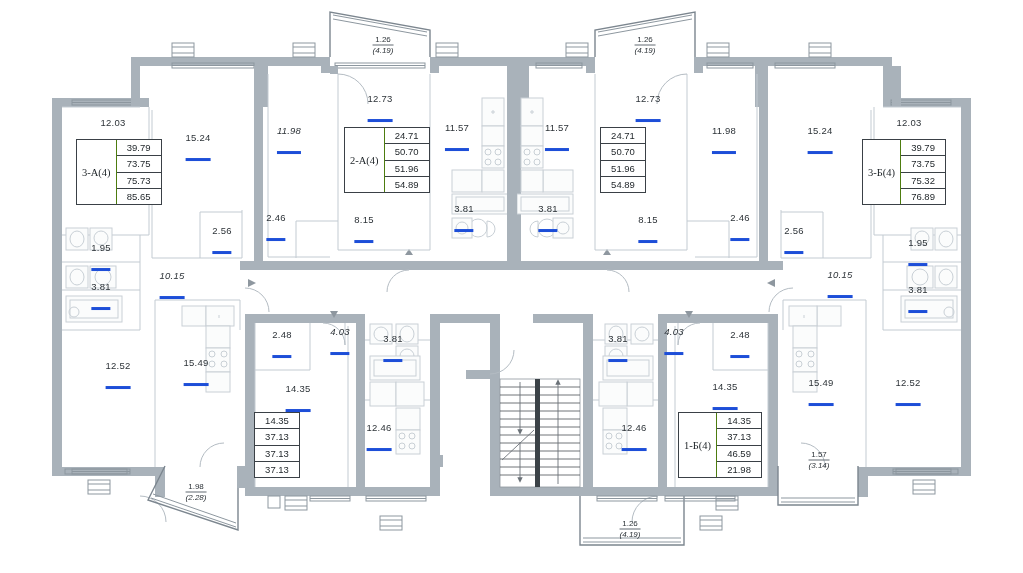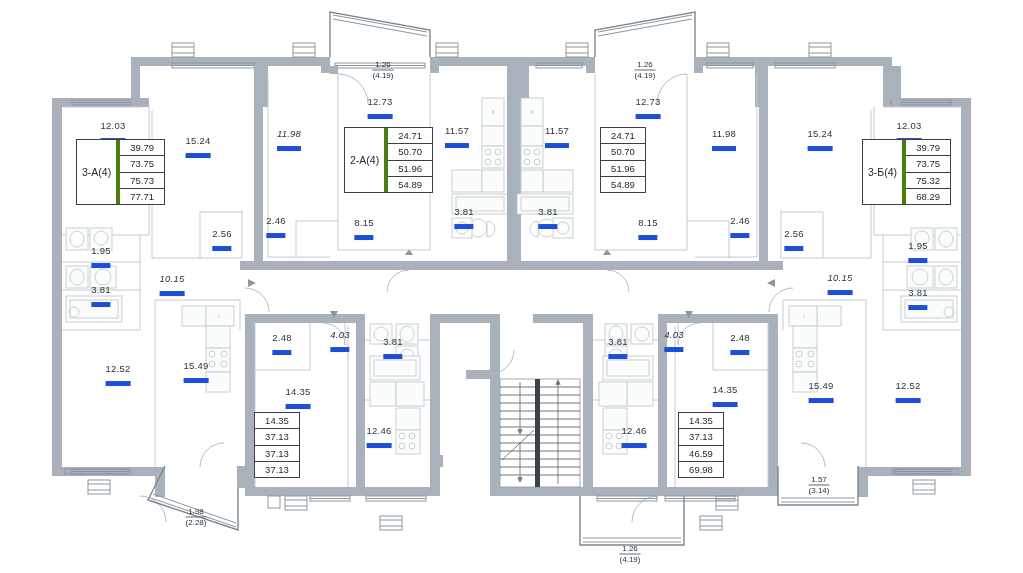--- a/index.html
+++ b/index.html
@@ -23,51 +23,51 @@
   .lbl{
     position:absolute;
     font-size:9.5px;
     color:#2d3338;
     letter-spacing:0.2px;
     white-space:nowrap;
     transform:translate(-50%,-50%);
     text-align:center;
     line-height:1.15;
   }
-  .lbl.u{ border-bottom:5px solid #1d4ed8; padding-bottom:6px; }
+  .lbl.u{ border-bottom:3px solid #1d4ed8; padding-bottom:14px; }
   .lbl.it{ font-style:italic; }
   .lbl2{
     position:absolute;
     transform:translate(-50%,-50%);
     font-size:8px;
     color:#2d3338;
     text-align:center;
     line-height:1.25;
     white-space:nowrap;
-    margin-top:25px;
   }
   .lbl2 .b1{ display:block; border-bottom:1px solid #636b73; padding-bottom:0px;}
-  .lbl2 .b2{ display:block; }
+  .lbl2 .b2{ display:block; font-style:italic; }
   
   .aptbox{
     position:absolute;
     display:flex;
     border:1px solid #3a4046;
     background:#ffffff;
     box-sizing:border-box;
   }
   .aptbox .code{
     display:flex;
     align-items:center;
     justify-content:center;
     padding:0 5px;
     font-size:10.5px;
     color:#1d2327;
-    border-right:4px solid #4d7c0f;
+    border-right:1px solid #4d7c0f;
     white-space:nowrap;
+    font-family:Liberation Serif, serif;
   }
   .aptbox .vals{
     display:flex;
     flex-direction:column;
     min-width:44px;
   }
   .aptbox .vals div{
     flex:1;
     display:flex;
     align-items:center;
@@ -619,21 +619,21 @@
       </div>
     </div>
 
   <div id="apartment-boxes">
       <div class="aptbox" style="left: 76px; top: 139px; height: 66px;">
         <div class="code">3-А(4)</div>
         <div class="vals">
           <div>39.79</div>
           <div>73.75</div>
           <div>75.73</div>
-          <div>77.71</div>
+          <div>85.65</div>
         </div>
       </div>
       <div class="aptbox" style="left: 344px; top: 127px; height: 66px;">
         <div class="code">2-А(4)</div>
         <div class="vals">
           <div>24.71</div>
           <div>50.70</div>
           <div>51.96</div>
           <div>54.89</div>
         </div>
@@ -645,34 +645,35 @@
           <div>51.96</div>
           <div>54.89</div>
         </div>
       </div>
       <div class="aptbox" style="left: 862px; top: 139px; height: 66px;">
         <div class="code">3-Б(4)</div>
         <div class="vals">
           <div>39.79</div>
           <div>73.75</div>
           <div>75.32</div>
-          <div>68.29</div>
+          <div>76.89</div>
         </div>
       </div>
       <div class="aptbox" style="left: 254px; top: 412px; height: 66px;">
         <div class="vals">
           <div>14.35</div>
           <div>37.13</div>
           <div>37.13</div>
           <div>37.13</div>
         </div>
       </div>
       <div class="aptbox" style="left: 678px; top: 412px; height: 66px;">
+        <div class="code">1-Б(4)</div>
         <div class="vals">
           <div>14.35</div>
           <div>37.13</div>
           <div>46.59</div>
-          <div>69.98</div>
+          <div>21.98</div>
         </div>
       </div>
     </div>
 
 </div>
 
 </body></html>

